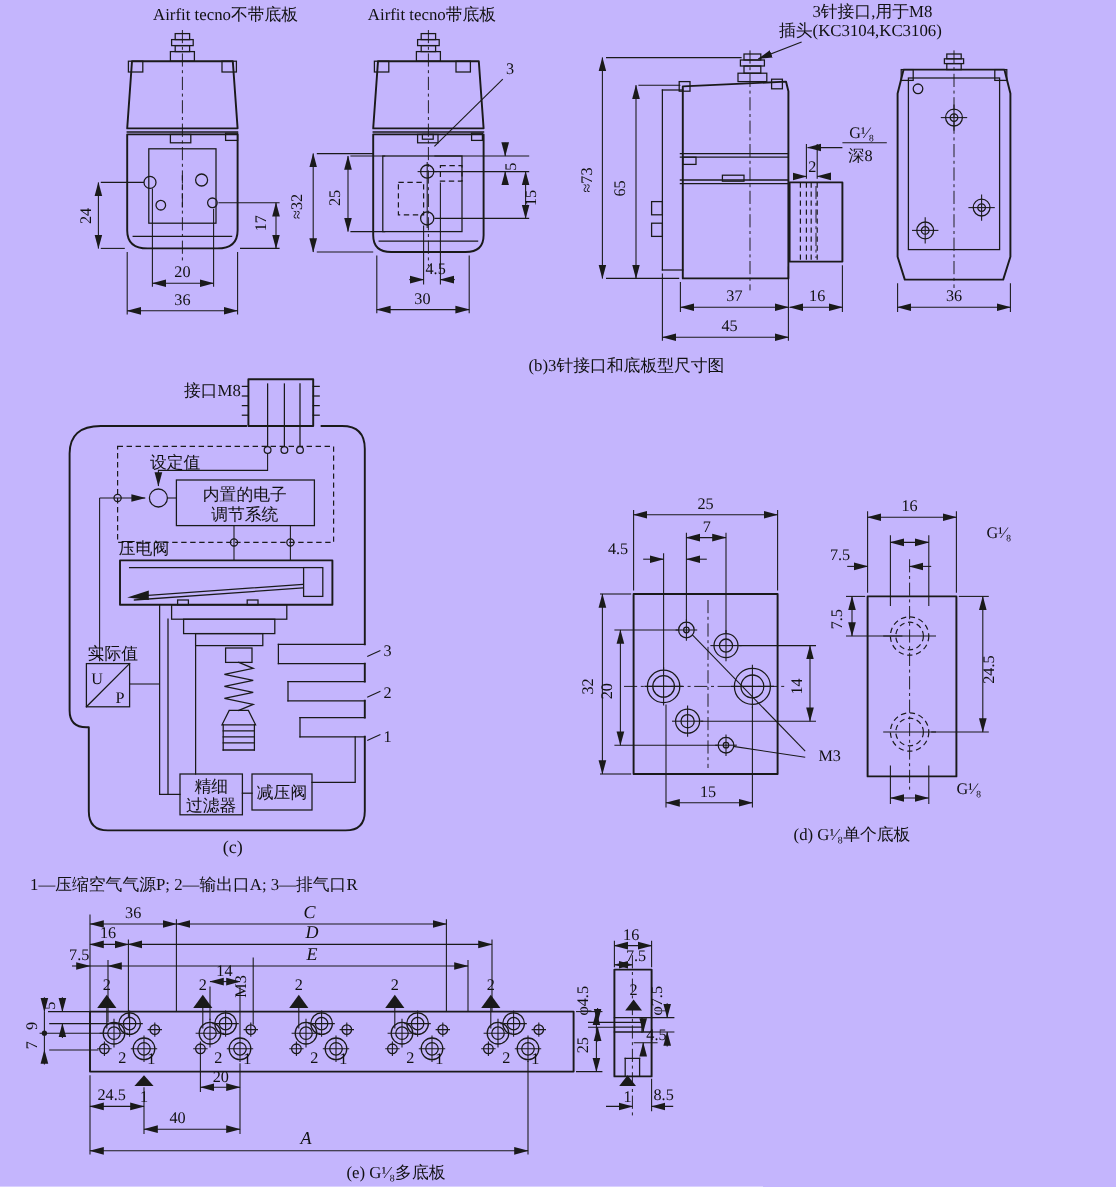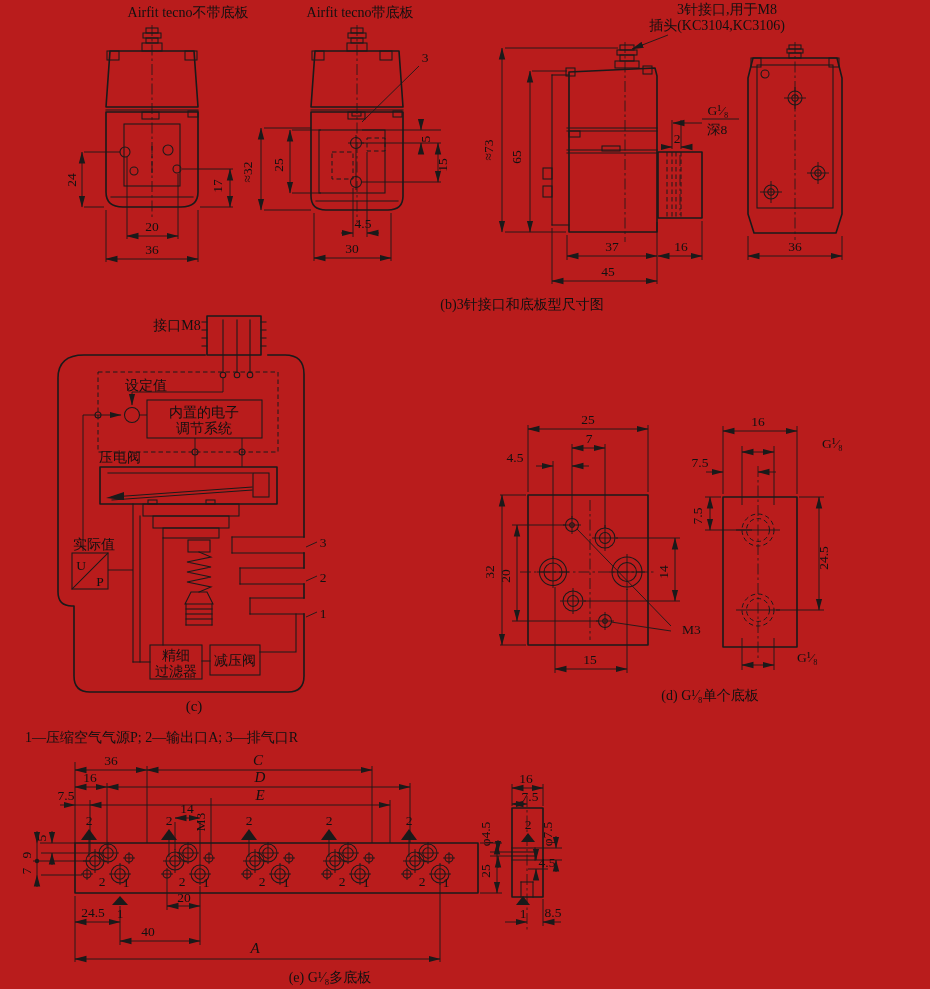--- a/index.html
+++ b/index.html
@@ -1,16 +1,16 @@
 <!DOCTYPE html>
 <html><head>
 <meta charset="utf-8">
 <style>
   html,body{margin:0;padding:0;background:#fff;}
-  #page{width:930px;height:989px;position:relative;background:#b91c1c;}
+  #page{width:930px;height:989px;position:relative;background:#c4b5fd;}
   svg{font-family:"Liberation Serif",serif;}
   text{font-size:13.5px;fill:#111;text-anchor:middle;font-family:"Liberation Serif",serif;}
   .cjk{font-size:14px;}
   .big{font-size:15px;}
   .it{font-style:italic;font-size:15px;}
   .s2{stroke:#1a1a1a;stroke-width:1.6;fill:none;stroke-linejoin:round;stroke-linecap:square;}
   .s1{stroke:#1a1a1a;stroke-width:1.05;fill:none;stroke-linecap:square;}
   .d{stroke:#1a1a1a;stroke-width:0.9;fill:none;}
   .cl{stroke:#1a1a1a;stroke-width:0.8;fill:none;stroke-dasharray:11 3 2.5 3;}
   .hd{stroke:#1a1a1a;stroke-width:1;fill:none;stroke-dasharray:4.5 3;}

